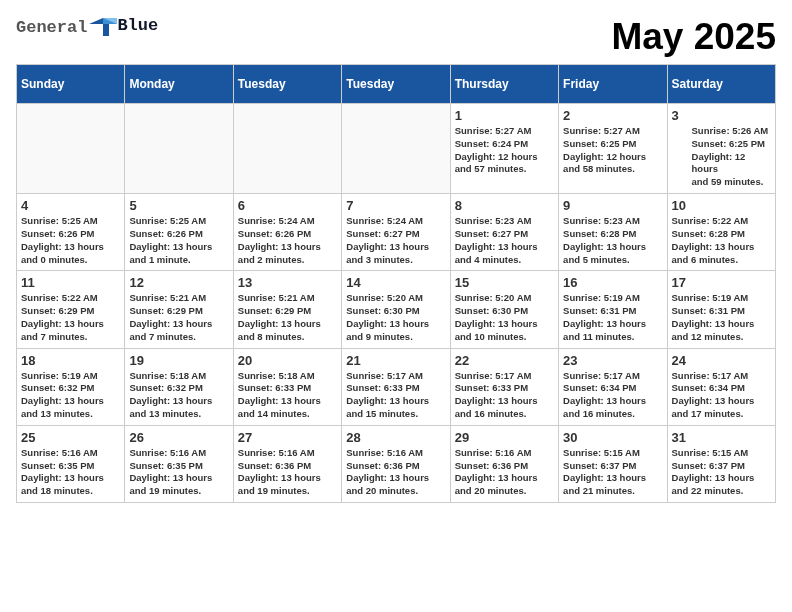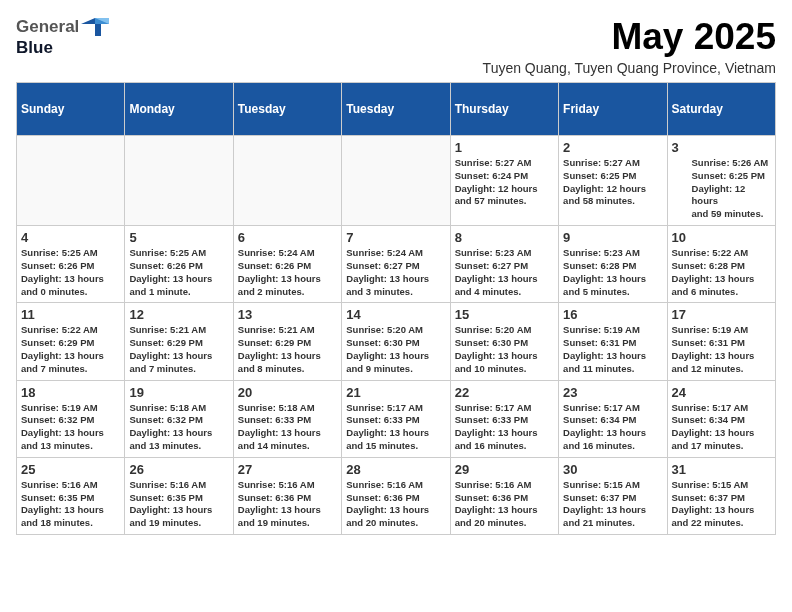--- a/index.html
+++ b/index.html
@@ -11,22 +11,22 @@
       padding: 16px;
     }
     .header-area {
       display: flex;
       justify-content: space-between;
       align-items: flex-start;
       margin-bottom: 4px;
     }
     .logo {
       display: flex;
-      flex-direction: column;
       align-items: flex-start;
+      font-family: Liberation Mono, monospace;
     }
     .title-block {
       text-align: right;
     }
     .month-year {
       font-size: 37px;
       font-weight: bold;
       color: #000000;
     }
     .location {
@@ -37,21 +37,21 @@
     .calendar-table {
       width: 100%;
       border-collapse: collapse;
       margin-top: 6px;
     }
     .calendar-table th {
       background-color: #1a56a0;
       color: #fff;
       font-size: 12px;
       font-weight: bold;
-      padding: 19px 4px;
+      padding: 12px 4px;
       text-align: left;
       border: 1px solid #ccc;
     }
     .calendar-table td {
       vertical-align: top;
       border: 1px solid #ccc;
       padding: 4px;
       font-size: 10px;
       color: #333;
       width: calc(100% / 7);
@@ -95,21 +95,20 @@
       <span class="gen-text">General</span>
       <svg class="logo-flag" viewBox="0 0 28 22" xmlns="http://www.w3.org/2000/svg">
         <polygon points="14,2 28,8 20,8 20,20 14,20 14,8 0,8" fill="#1a56a0"></polygon>
         <polygon points="14,2 28,2 28,8 14,8" fill="#4da6e8" opacity="0.7"></polygon>
       </svg>
     </div>
     <span class="blue-text">Blue</span>
   </div>
   <div class="title-block">
     <div class="month-year">May 2025</div>
-    <div class="location">Tuyen Quang, Tuyen Quang Province, Vietnam</div>
   </div>
 </div>
 
 <table class="calendar-table">
   <thead>
     <tr>
     <th>Sunday</th>
         <th>Monday</th>
         <th>Tuesday</th>
         <th>Tuesday</th>

